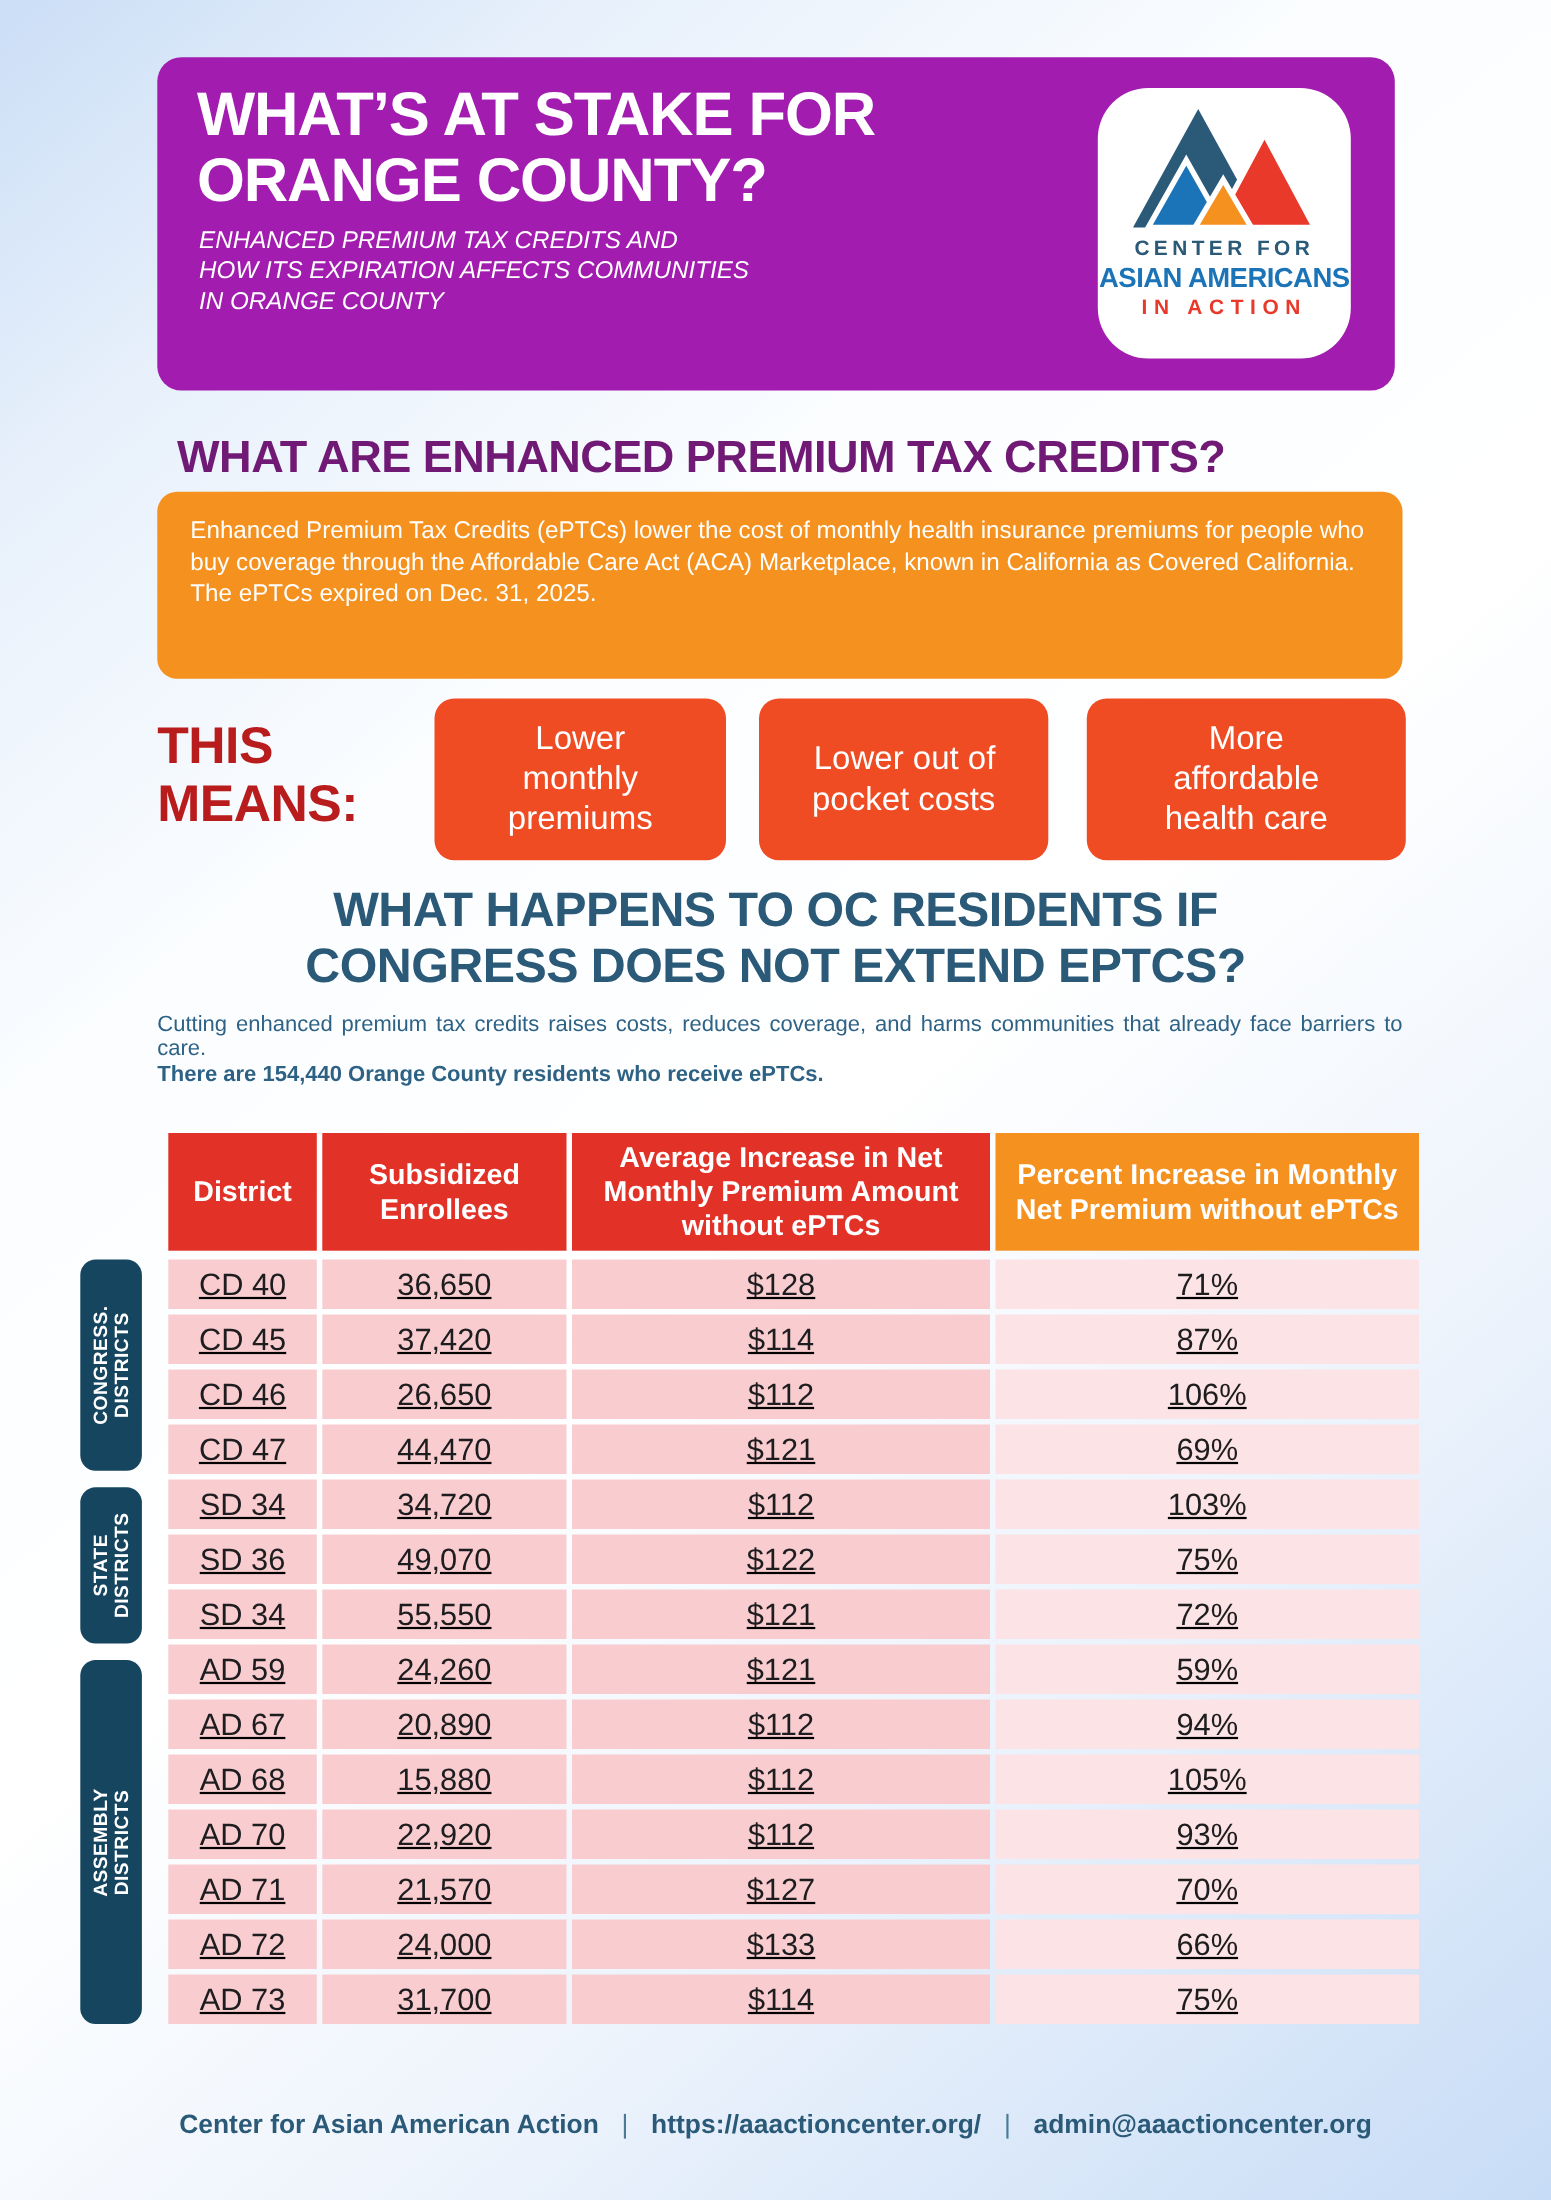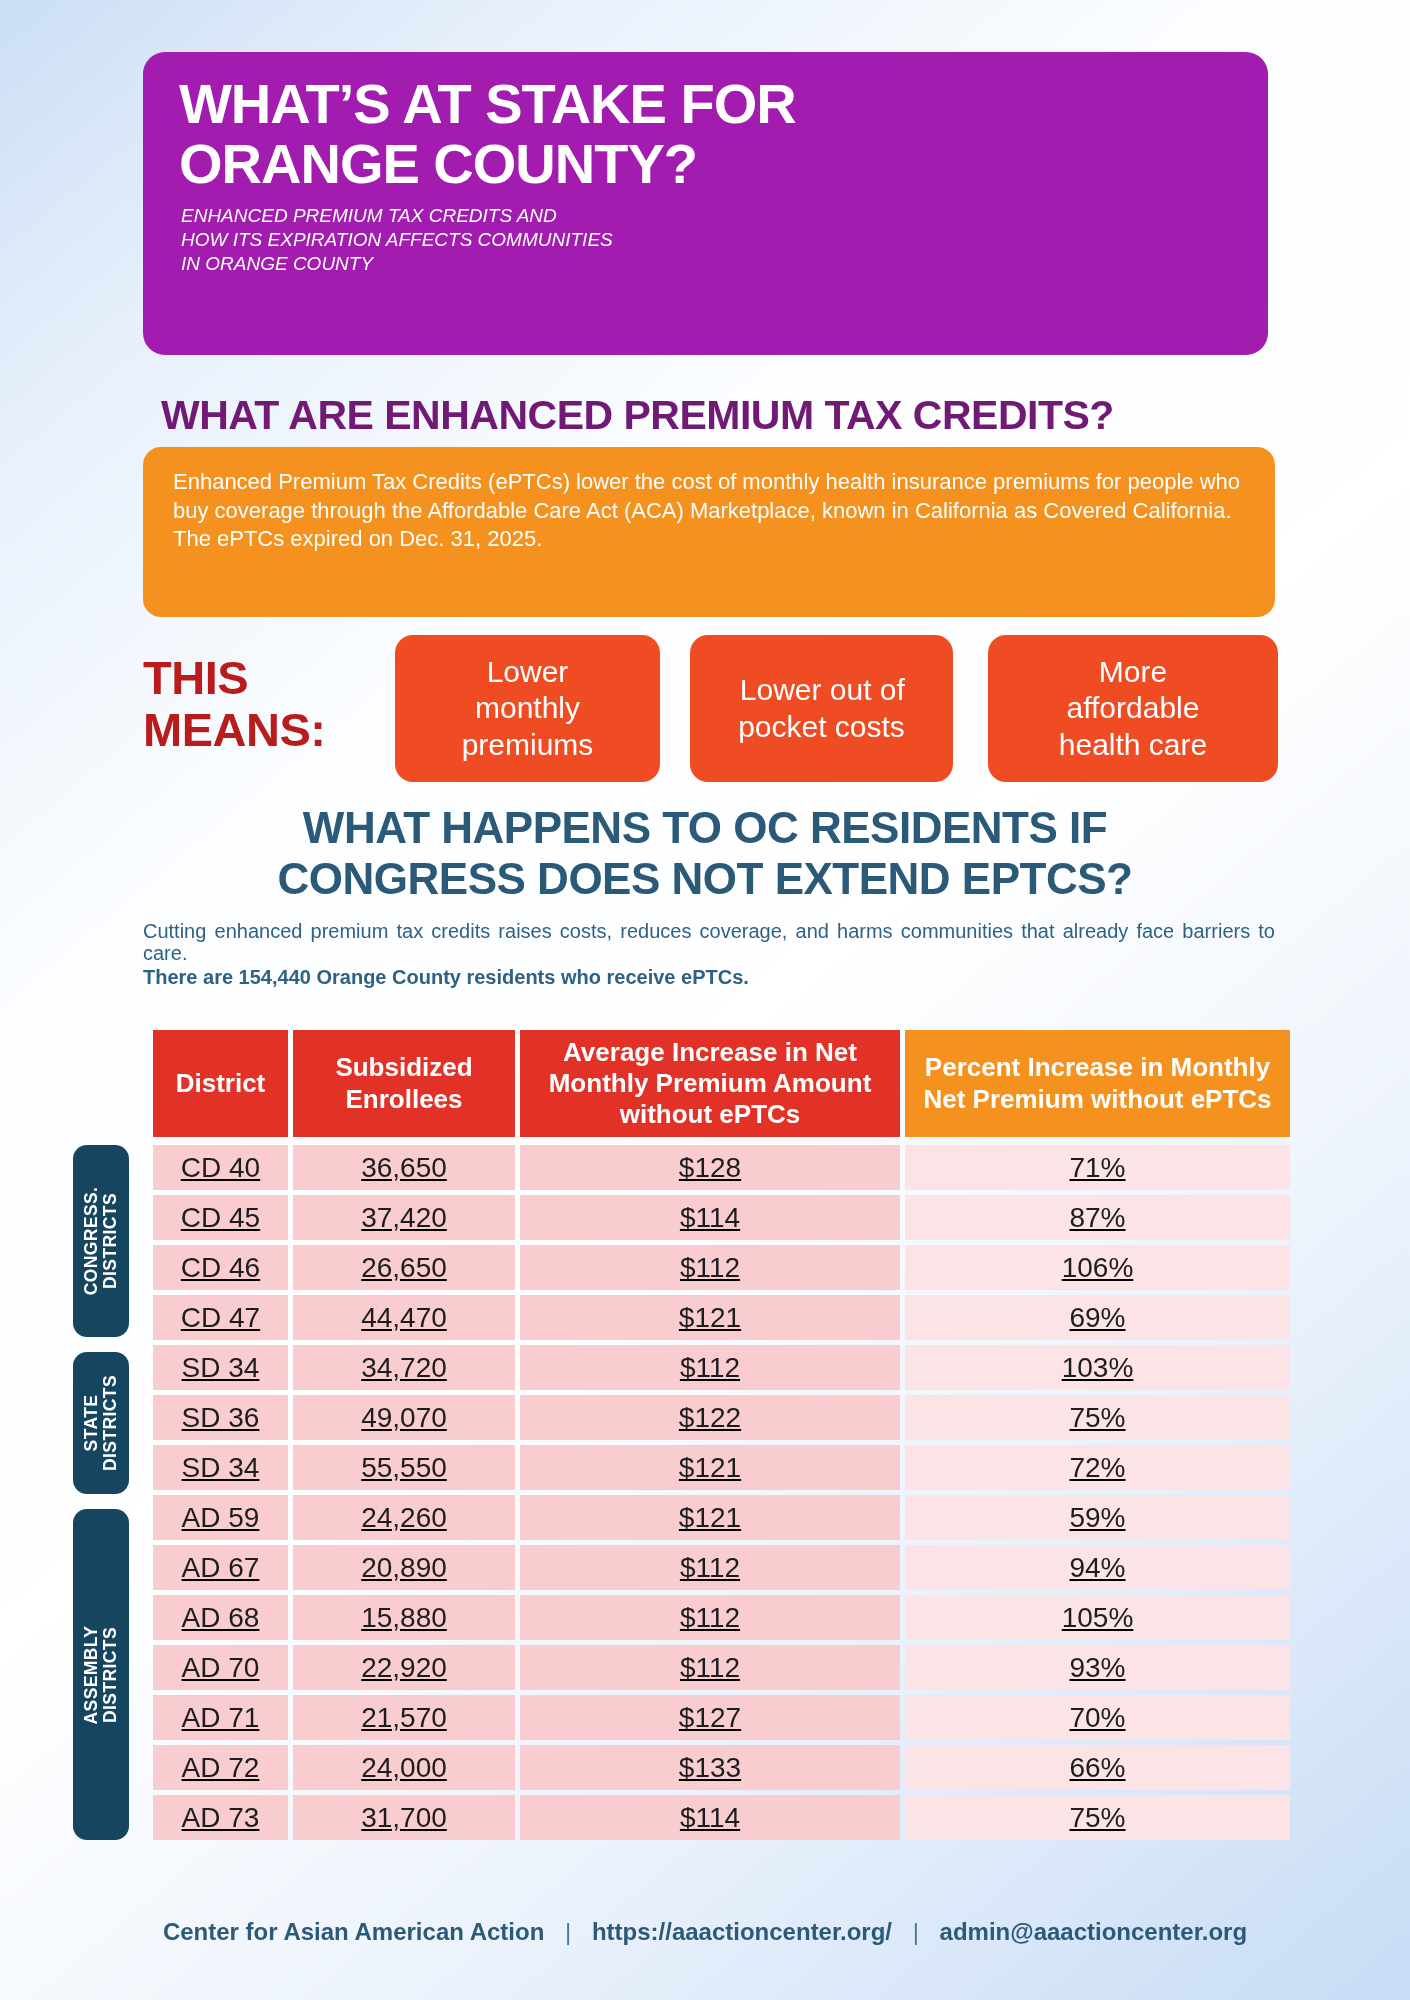--- a/index.html
+++ b/index.html
@@ -14,21 +14,21 @@
     position:absolute;left:143px;top:52px;width:1125px;height:303px;
     background:#a21caf;border-radius:22px;
   }
   .header-title{
     position:absolute;left:36px;top:22px;color:#fff;
     font-size:56px;font-weight:bold;line-height:1.07;letter-spacing:-1px;
     white-space:pre-line;
   }
   .header-sub{
     position:absolute;left:38px;top:152px;color:#fff;
-    font-size:19px;font-style:italic;line-height:1.27;white-space:pre-line;
+    font-size:22px;font-style:italic;line-height:1.27;white-space:pre-line;
   }
   .logo{
     position:absolute;right:40px;top:28px;width:230px;height:246px;
     background:#fff;border-radius:46px;
     display:flex;flex-direction:column;align-items:center;box-sizing:border-box;
     padding-top:16px;
   }
   .logo-l1{color:#2b5a78;font-size:19px;font-weight:bold;letter-spacing:4px;margin-top:2px;}
   .logo-l2{color:#1b74b8;font-size:25px;font-weight:bold;letter-spacing:-0.5px;margin-top:1px;}
   .logo-l3{color:#e8392b;font-size:19px;font-weight:bold;letter-spacing:6px;margin-top:1px;}
@@ -94,20 +94,33 @@
 <body>
 
 <div>
 
   <div class="header-box">
     <div class="header-title">WHAT’S AT STAKE FOR
 ORANGE COUNTY?</div>
     <div class="header-sub">ENHANCED PREMIUM TAX CREDITS AND
 HOW ITS EXPIRATION AFFECTS COMMUNITIES
 IN ORANGE COUNTY</div>
+    <div class="logo">
+      <span>
+        <svg width="168" height="113" viewBox="0 0 170 114">
+          <path d="M61 3 L1 112 L121 112 Z" fill="#2b5a78"></path>
+          <path d="M122 26 L76 112 L168 112 Z" fill="#e8392b" stroke="#ffffff" stroke-width="5"></path>
+          <path d="M50 50 L15 112 L85 112 Z" fill="#1b74b8" stroke="#ffffff" stroke-width="5"></path>
+          <path d="M84 68 L58 112 L110 112 Z" fill="#f5911e" stroke="#ffffff" stroke-width="5"></path>
+        </svg>
+      </span>
+      <div class="logo-l1">CENTER FOR</div>
+      <div class="logo-l2">ASIAN AMERICANS</div>
+      <div class="logo-l3">IN ACTION</div>
+    </div>
   </div>
 
   <div class="sec1-heading">WHAT ARE ENHANCED PREMIUM TAX CREDITS?</div>
   <div class="orange-box">
     <p>Enhanced Premium Tax Credits (ePTCs) lower the cost of monthly health insurance premiums for people who buy coverage through the Affordable Care Act (ACA) Marketplace, known in California as Covered California. The ePTCs expired on Dec. 31, 2025.</p>
   </div>
 
   <div class="means-label">THIS
 MEANS:</div>
   <div class="means-box mb1">Lower

